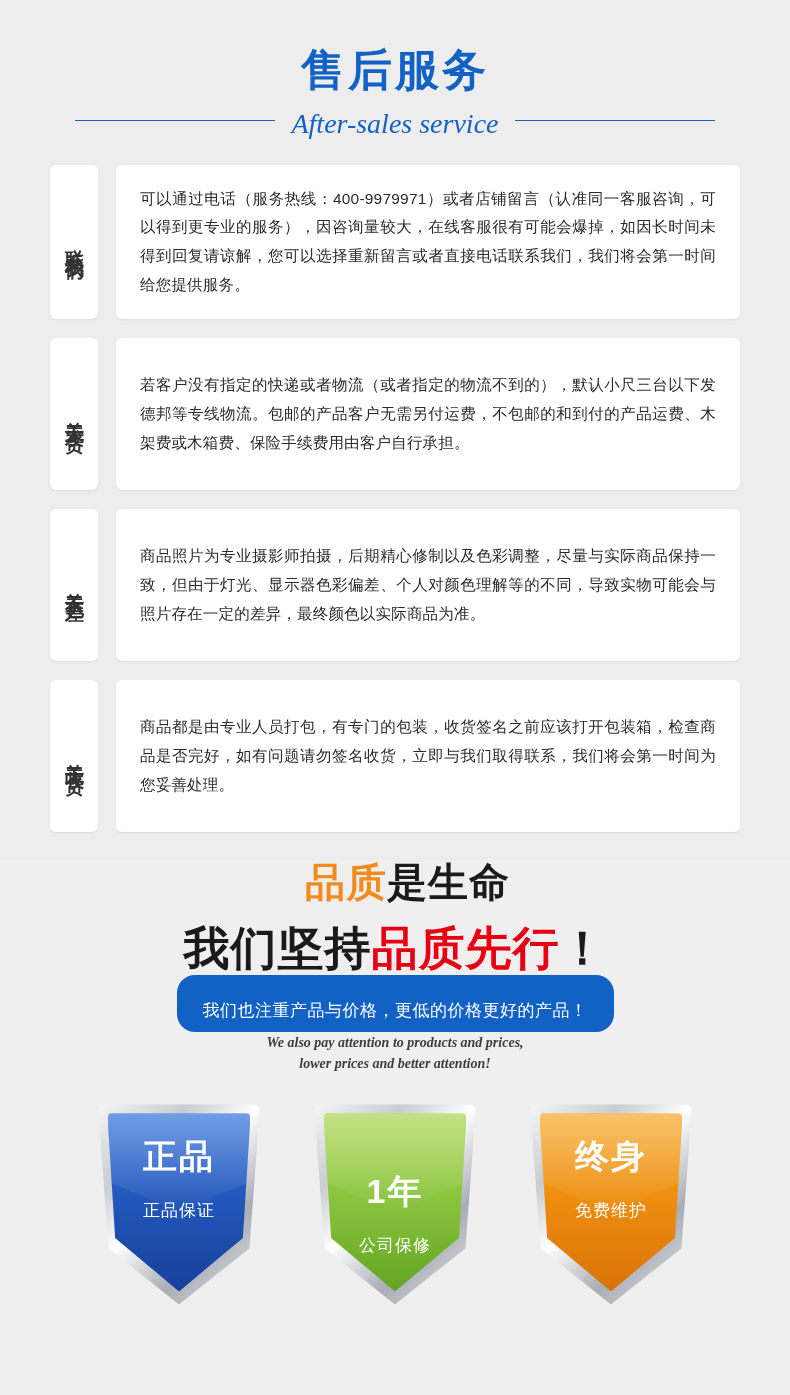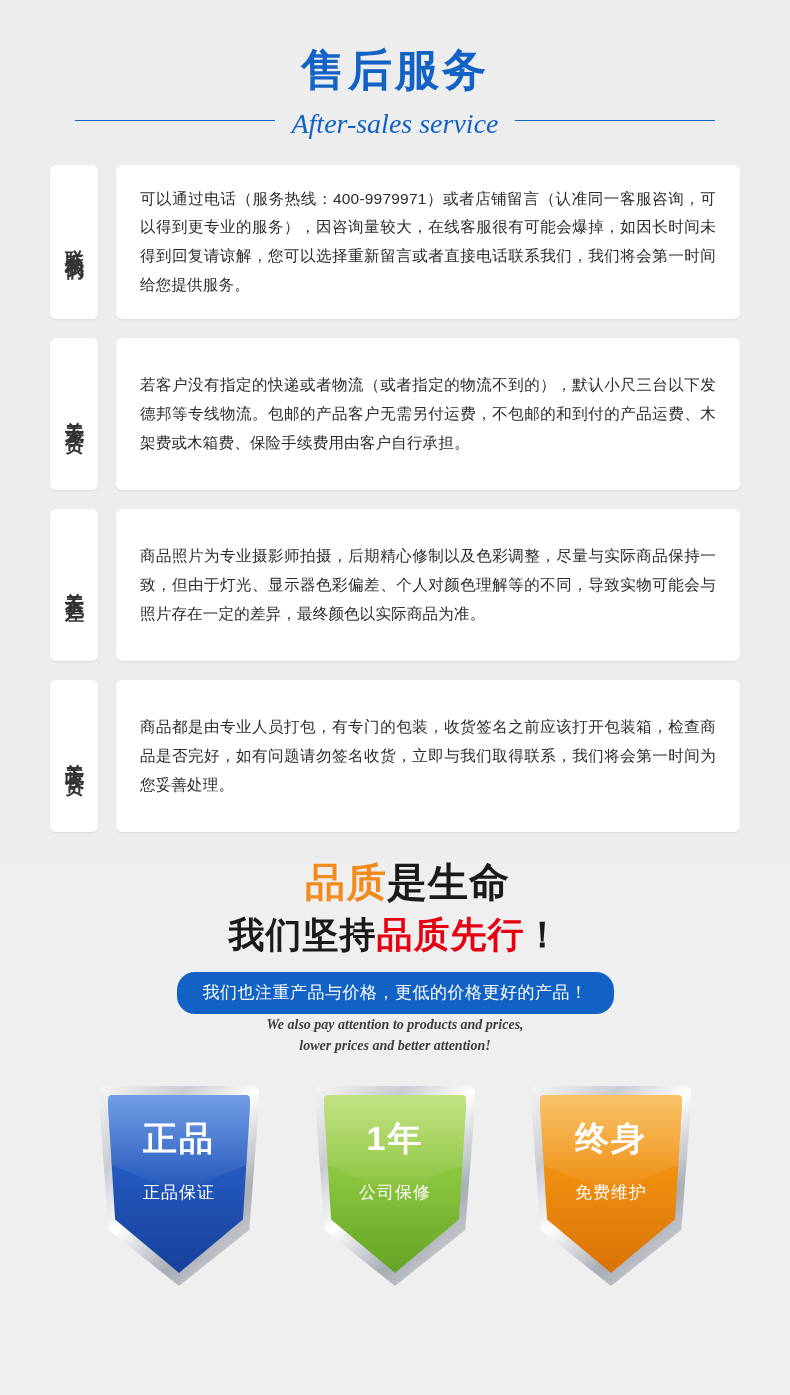--- a/index.html
+++ b/index.html
@@ -123,35 +123,34 @@
   .q-line1 {
     font-size: 40px;
     font-weight: bold;
     color: #1a1a1a;
     letter-spacing: 1px;
     line-height: 1.2;
     padding-left: 25px;
   }
   .q-line1 .hl { color: #f28b1d; }
   .q-line2 {
-    margin-top: 8px;
-    font-size: 36px;
+    margin-top: 16px;
+    font-size: 46px;
     font-weight: bold;
     color: #1a1a1a;
     letter-spacing: 1px;
     line-height: 1.15;
   }
   .q-line2 .hl { color: #e60012; }
   .q-banner {
     display: inline-block;
-    margin-top: 16px;
     background: #1162c4;
     color: #ffffff;
     font-size: 17px;
-    padding: 9px 26px 10px 26px;
+    padding: 24px 26px 10px 26px;
     border-radius: 18px;
     letter-spacing: 0.5px;
   }
   .q-en {
     margin-top: 0;
     font-family: "Liberation Serif", "DejaVu Serif", serif;
     font-style: italic;
     font-weight: bold;
     font-size: 14px;
     color: #3d3d3d;
@@ -193,21 +192,21 @@
     box-sizing: border-box;
   }
   .shield .inner:after {
     content: "";
     position: absolute;
     left: 0; top: 0; right: 0; height: 55%;
     background: linear-gradient(to bottom, rgba(255,255,255,0.32), rgba(255,255,255,0.0));
     clip-path: polygon(0 0, 100% 0, 100% 70%, 50% 100%, 0 70%);
   }
   .shield-blue .inner { background: linear-gradient(to bottom, #2f6fd8 0%, #2358bd 45%, #17409a 100%); }
-  .shield-green .inner { background: linear-gradient(to bottom, #a6d44a 0%, #8cc63f 45%, #63a423 100%); }
+  .shield-green .inner { background: linear-gradient(to bottom, #a6d44a 0%, #8cc63f 45%, #63a423 100%); justify-content: center; }
   .shield-orange .inner { background: linear-gradient(to bottom, #f6a623 0%, #ef8f10 45%, #d97207 100%); }
   .shield .big {
     position: relative;
     z-index: 2;
     color: #ffffff;
     font-size: 34px;
     font-weight: bold;
     letter-spacing: 2px;
     line-height: 1.05;
   }

